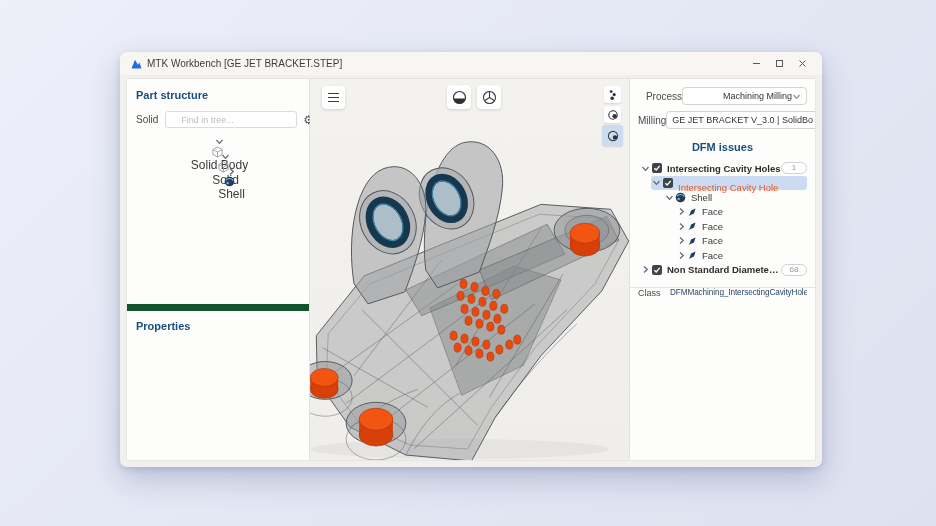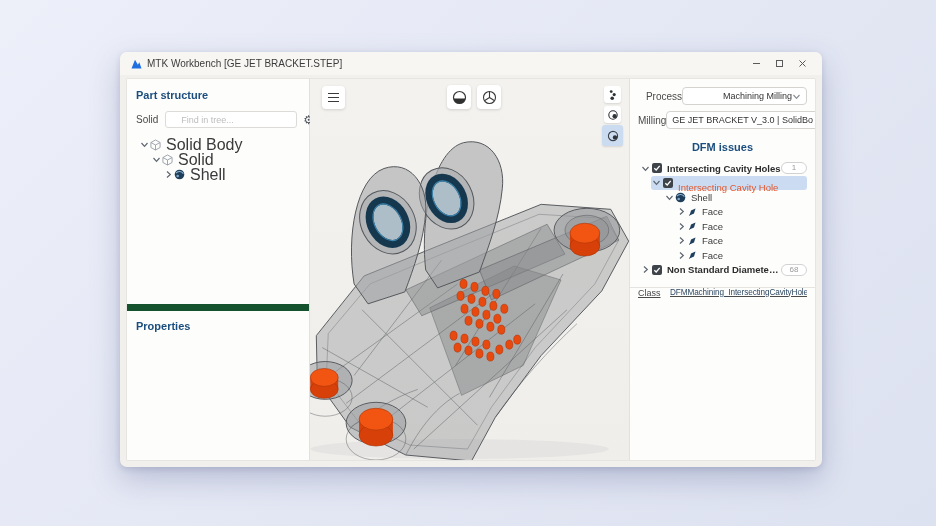--- a/index.html
+++ b/index.html
@@ -21,41 +21,41 @@
   .right-panel{width:186px;background:#fdfdfc;border-left:1px solid #e3e1dd;padding:8px 8px 0 8px;box-sizing:border-box;font-size:10px;}
   .panel-title{font-size:11px;font-weight:bold;color:#1b4e7e;}
   
   .lp-top{height:232px;border-bottom:7px solid #14532d;padding:10px 8px 0 9px;box-sizing:border-box;}
   .lp-bottom{padding:9px 8px 0 9px;}
   .name-row{display:flex;align-items:center;margin-top:10px;margin-bottom:9px;}
   .name-row .lbl{font-size:10px;color:#4a4a4a;margin-right:7px;}
   .name-row input{flex:1;width:100px;height:15px;border:1px solid #dddbd7;border-radius:3px;font-size:9px;padding:0 15px;color:#333;background:#fff;outline:none;font-family:"Liberation Sans",sans-serif;}
   .name-row input::placeholder{color:#bdbdbd;}
   .gear{margin-left:6px;font-size:12px;color:#4f555c;line-height:1;}
-  .trow{display:flex;align-items:center;height:15px;font-size:16px;color:#3a3a3a;cursor:default;}
+  .trow{display:flex;align-items:center;height:15px;font-size:12px;color:#3a3a3a;cursor:default;flex-direction:column;}
   .trow .chev{width:12px;display:inline-flex;justify-content:center;}
   .trow .ticon{margin-right:5px;display:inline-flex;}
   
   .sel-row{display:flex;align-items:center;margin-bottom:6px;text-align:right;}
   .sel-row .lbl{width:44px;color:#4a4a4a;font-size:10px;}
   .select{flex:1;height:18px;border:1px solid #d5d3cf;border-radius:4px;background:#fff;display:flex;align-items:center;padding:0 5px;box-sizing:border-box;}
   .select .val{flex:1;font-size:9px;color:#333;white-space:nowrap;overflow:hidden;text-overflow:ellipsis;}
   .dfm-title{margin:12px 0 8px 0;text-align:center;}
   .irow{display:flex;align-items:center;height:14px;margin-bottom:0.5px;font-size:9.5px;color:#3a3a3a;}
   .irow .chev{width:11px;display:inline-flex;justify-content:center;flex:none;}
   .irow .ilabel{white-space:nowrap;overflow:hidden;text-overflow:ellipsis;}
   .irow .ilabel.bold{font-weight:bold;color:#2c2c2c;}
   .cbx{width:10px;height:10px;background:#3f444b;border-radius:2px;display:inline-flex;align-items:center;justify-content:center;margin:0 5px 0 1px;flex:none;}
   .badge{margin-left:auto;min-width:14px;padding:0 5px;height:10px;line-height:10px;border:1px solid #d2d2d2;border-radius:6px;font-size:8px;color:#9a9a9a;text-align:center;background:#fff;flex:none;}
   .irow.selected{background:#cbdcf2;border-radius:3px;margin-left:13px;}
   .ilabel.issue{color:#e2552b;margin-top:10px;}
   .iticon{margin-right:5px;display:inline-flex;flex:none;}
   .details-sep{border-top:1px solid #e6e4e0;margin:10px -8px 0 -8px;}
   .details-title{margin:9px 0 10px 0;}
-  .class-row{display:flex;font-size:9px;color:#4a4a4a;text-decoration:underline;}
+  .class-row{display:flex;font-size:9px;color:#4a4a4a;}
   .class-row .lbl{width:32px;flex:none;}
   .class-row .val{color:#2e4964;font-size:8.2px;white-space:nowrap;overflow:hidden;letter-spacing:-0.1px;}
   
   .vbtn{position:absolute;background:#fff;border-radius:4px;box-shadow:0 1px 3px rgba(0,0,0,.14);display:flex;align-items:center;justify-content:center;}
   .vbtn.hamburger{left:12px;top:7px;width:23px;height:23px;flex-direction:column;gap:2.5px;}
   .vbtn.hamburger i{display:block;width:11px;height:1.4px;background:#3a3a3a;}
   .vbtn.mode1{left:137px;top:6px;width:24px;height:24px;}
   .vbtn.mode2{left:167px;top:6px;width:24px;height:24px;}
   .mbtn{position:absolute;left:294px;width:17px;height:17px;background:#fff;border-radius:3px;box-shadow:0 1px 2px rgba(0,0,0,.12);display:flex;align-items:center;justify-content:center;}
   .mbtn.b1{top:7px;} .mbtn.b2{top:27px;}

